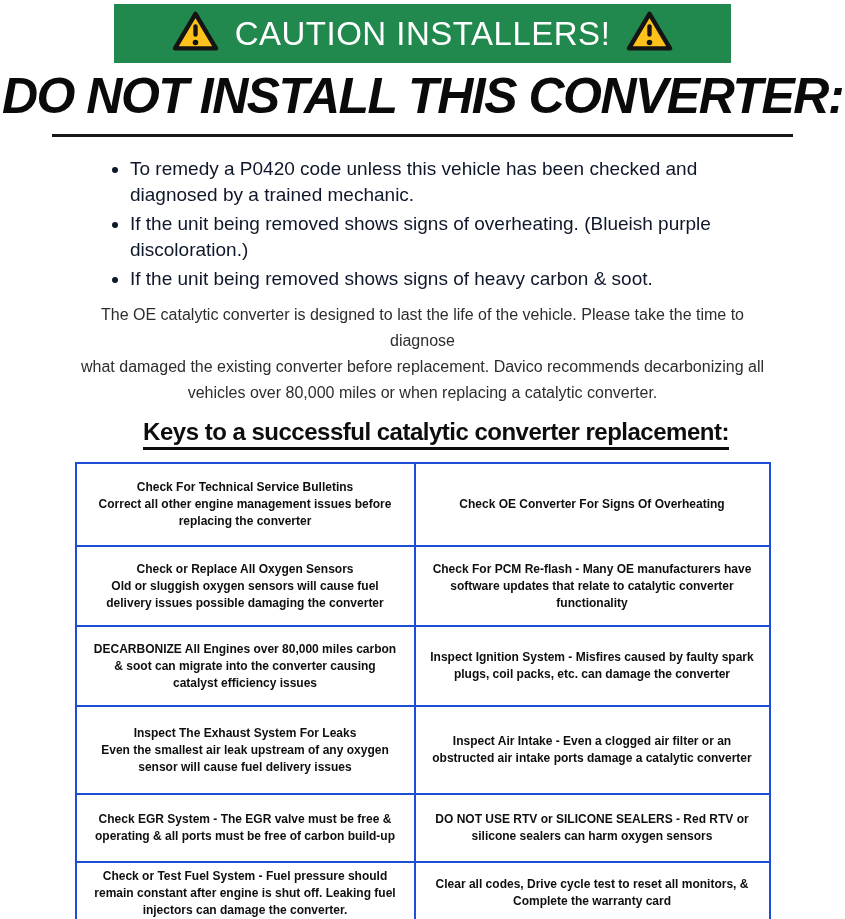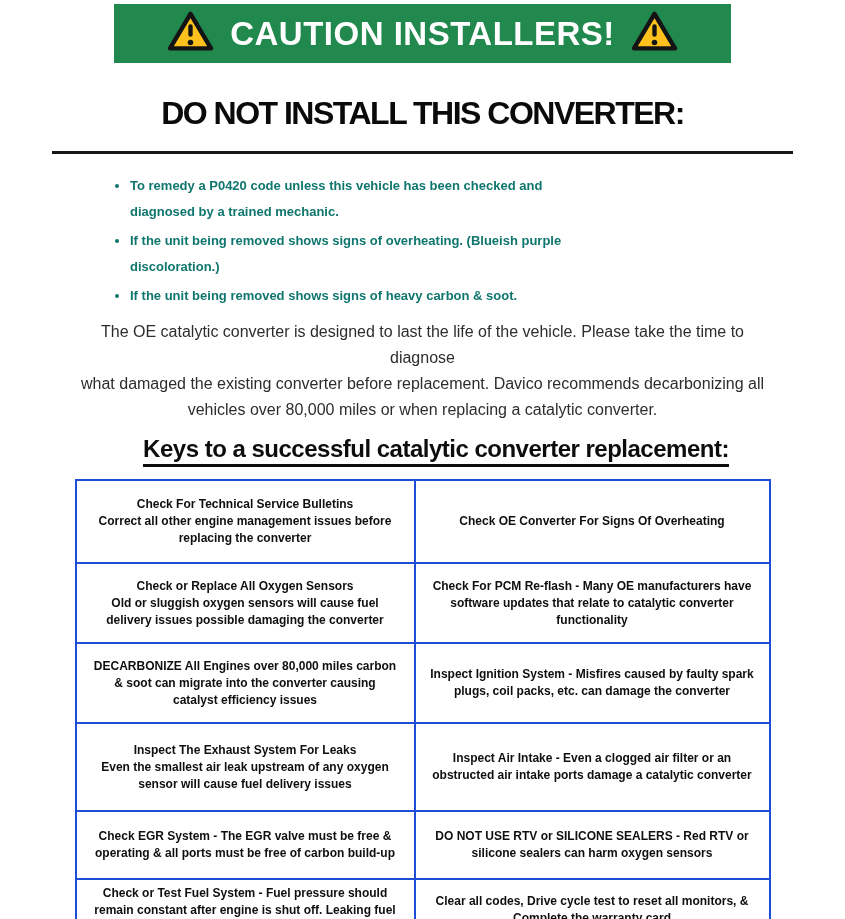--- a/index.html
+++ b/index.html
@@ -20,56 +20,57 @@
     margin: 4px auto 0 auto;
     background: #21894D;
     display: flex;
     align-items: center;
     justify-content: center;
     gap: 16px;
   }
   .banner-title {
     color: #ffffff;
     font-size: 33px;
-    font-weight: bold;
+    font-weight: normal;
     letter-spacing: 0.5px;
     white-space: nowrap;
   }
   .warn-icon { display: block; }
 
   
   .main-heading {
-    margin: 29px 0 0 0;
-    text-align: center;
-    font-size: 32px;
+    margin: 12px 0 0 0;
+    text-align: center;
+    font-size: 50px;
     line-height: 43px;
     font-weight: bold;
     letter-spacing: -1.5px;
     color: #0a0a0a;
     white-space: nowrap;
+    font-style: italic;
   }
 
   .rule {
     width: 741px;
     height: 0;
     border: none;
     border-top: 3px solid #161616;
     margin: 16px auto 0 auto;
   }
 
   
   .bullets {
     margin: 19px 0 0 108px;
     padding: 0 0 0 22px;
     width: 640px;
     list-style: disc;
-    font-weight: bold;
-    font-size: 13px;
+    font-weight: normal;
+    font-size: 19px;
     line-height: 26px;
-    color: #0f766e;
+    color: #0f172a;
   }
   .bullets li { margin-bottom: 3px; white-space: pre-line; }
 
   
   .intro {
     margin: 10px auto 0 auto;
     width: 706px;
     text-align: center;
     font-size: 16px;
     line-height: 26px;

